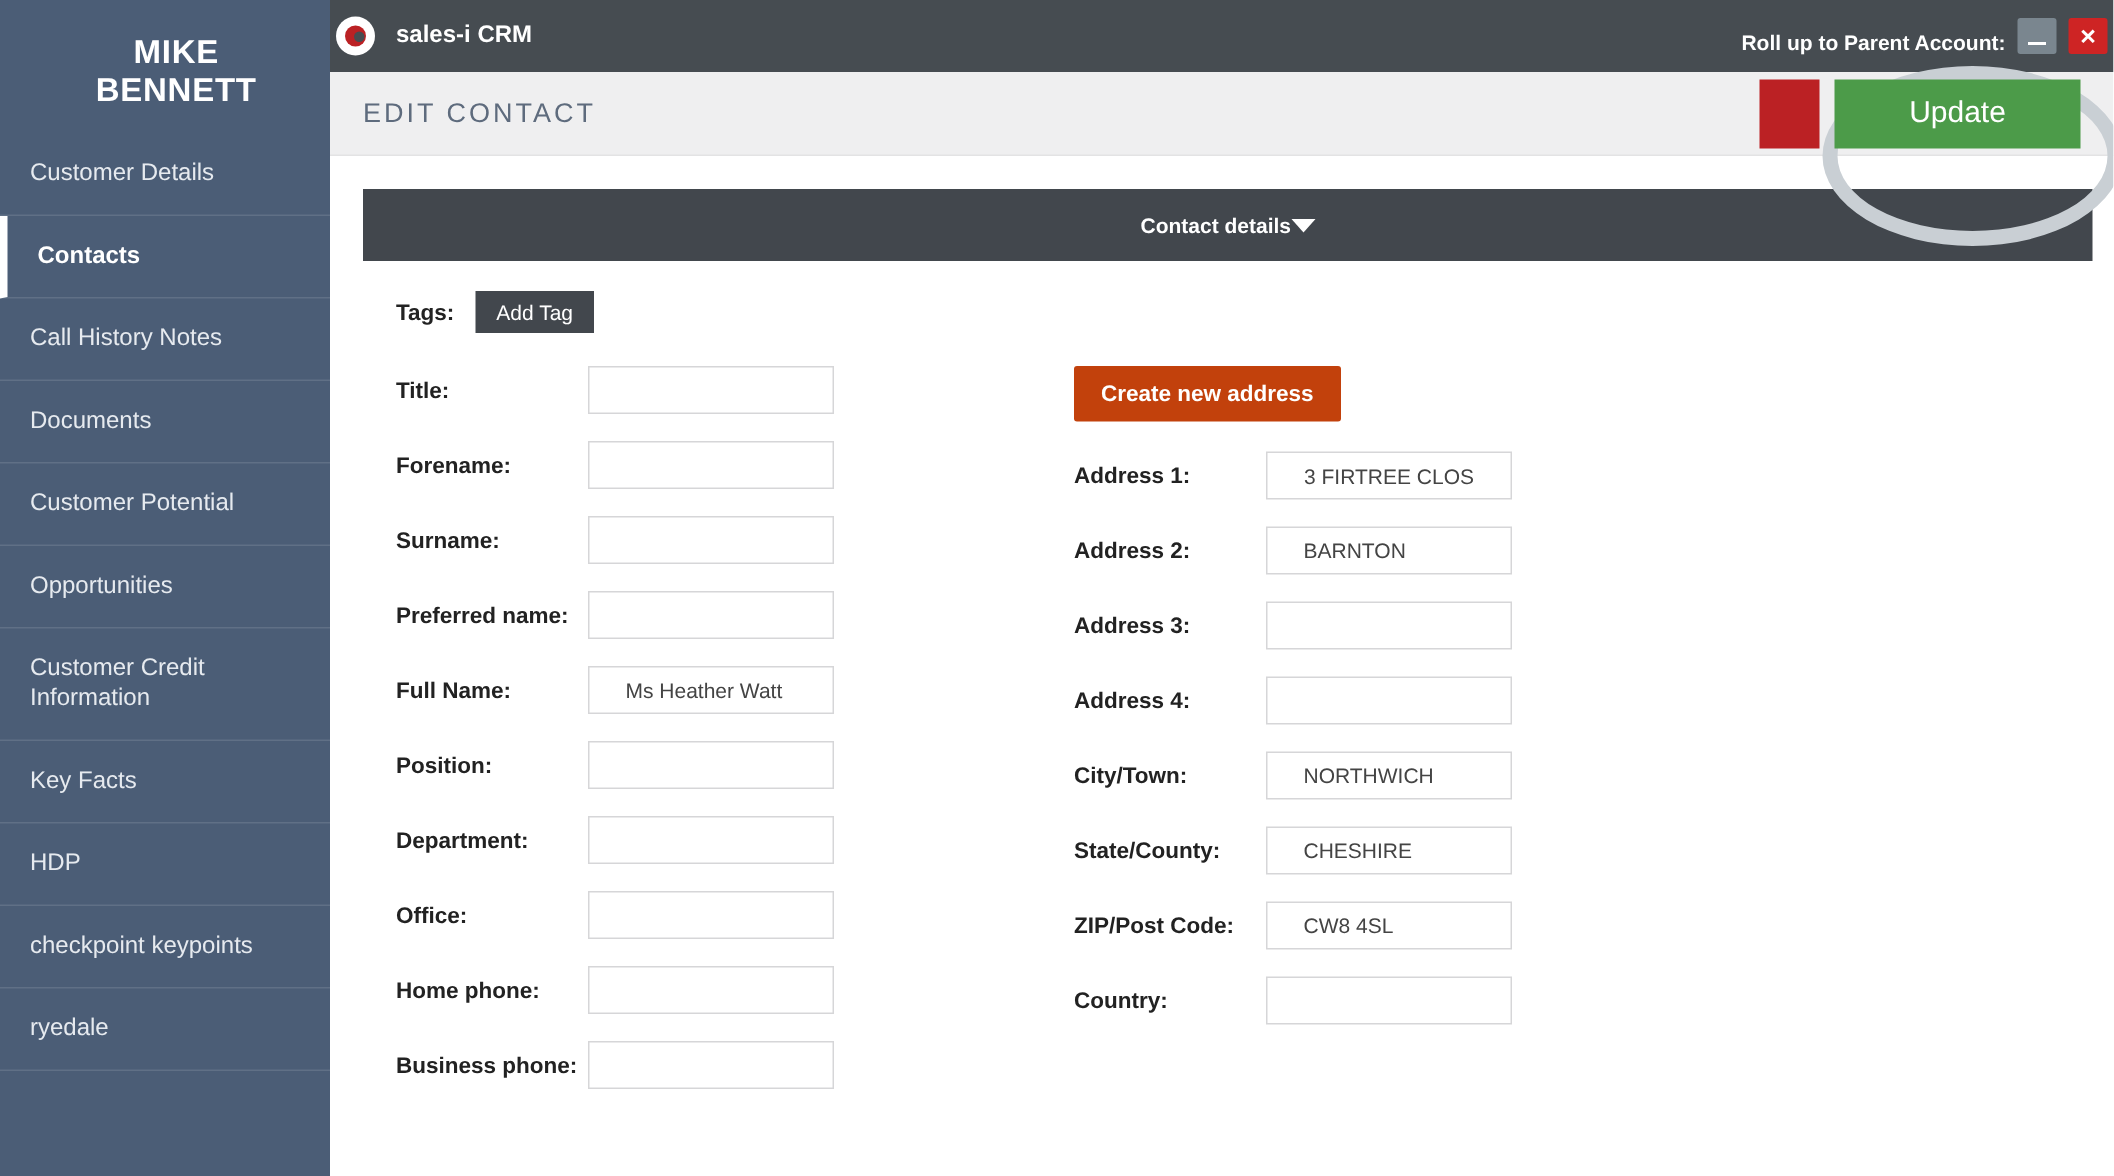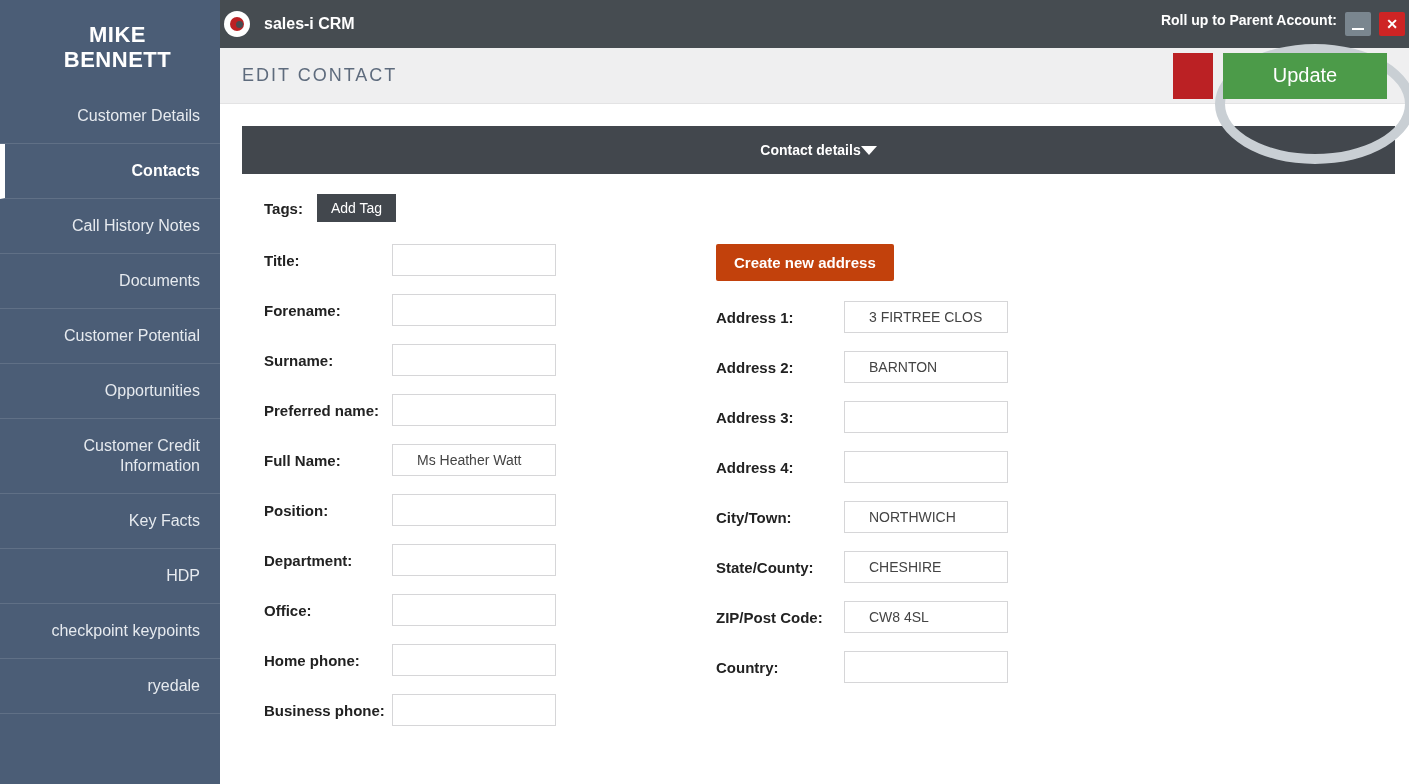--- a/index.html
+++ b/index.html
@@ -12,21 +12,21 @@
     width: 220px; flex-shrink: 0; background: #4b5d76; color: #fff;
     height: 100%; position: relative; overflow-y: auto;
   }
   .sidebar::-webkit-scrollbar { width: 14px; }
   .sidebar::-webkit-scrollbar-track { background: #b5b9bf; }
   .sidebar::-webkit-scrollbar-thumb { background: #6a778a; border-radius: 0; }
   .sidebar-header {
     text-align: center; padding: 22px 10px 10px 25px; font-weight: 700;
     line-height: 1.15; font-size: 22px; letter-spacing: 0.5px;
   }
-  .sidebar-items { padding: 6px 0 20px 0; text-align: right; }
+  .sidebar-items { padding: 6px 0 20px 0; }
   .sidebar-item {
     padding: 17px 20px; font-size: 16px; color: #e6eaef;
     border-bottom: 1px solid rgba(255,255,255,0.12); cursor: pointer;
     line-height: 1.25;
   }
   .sidebar-item.active {
     font-weight: 700; color: #fff; border-left: 5px solid #fff;
     padding-left: 20px;
   }
 
@@ -45,21 +45,21 @@
   }
   .logo-dot {
     width: 14px; height: 14px; border-radius: 50%;
     background: #bb2124; position: relative;
   }
   .logo-dot::after {
     content: ""; position: absolute; width: 7px; height: 7px;
     border-radius: 50%; background: #464c51; left: 6px; top: 3.5px;
   }
   .topbar-title { font-weight: 700; font-size: 16px; }
-  .topbar-right { display: flex; align-items: flex-start; gap: 8px; font-size: 14px; font-weight: 600; }
+  .topbar-right { display: flex; align-items: flex-end; gap: 8px; font-size: 14px; font-weight: 600; }
   .roll-label { color: #fff; }
   .min-btn {
     width: 26px; height: 24px; background: #7a868f; border-radius: 2px;
     display: flex; align-items: flex-end; justify-content: center; cursor: pointer;
     padding-bottom: 6px;
   }
   .min-btn div { width: 12px; height: 2px; background: #fff; }
   .close-btn {
     width: 26px; height: 24px; background: #ce2424; border-radius: 2px;
     display: flex; align-items: center; justify-content: center; cursor: pointer;

